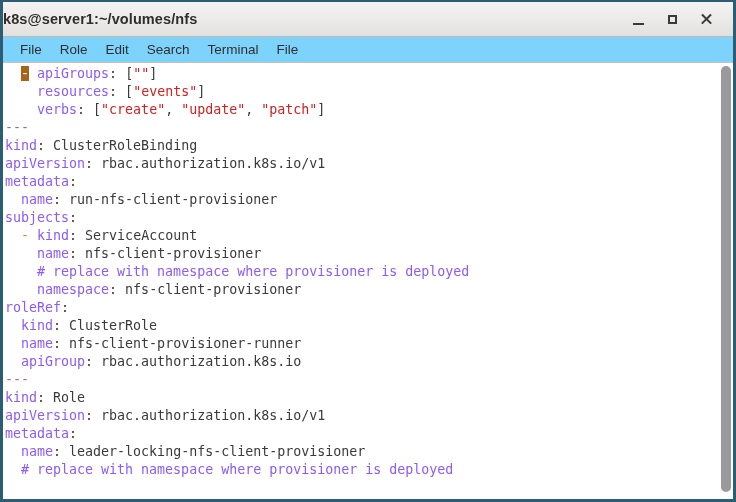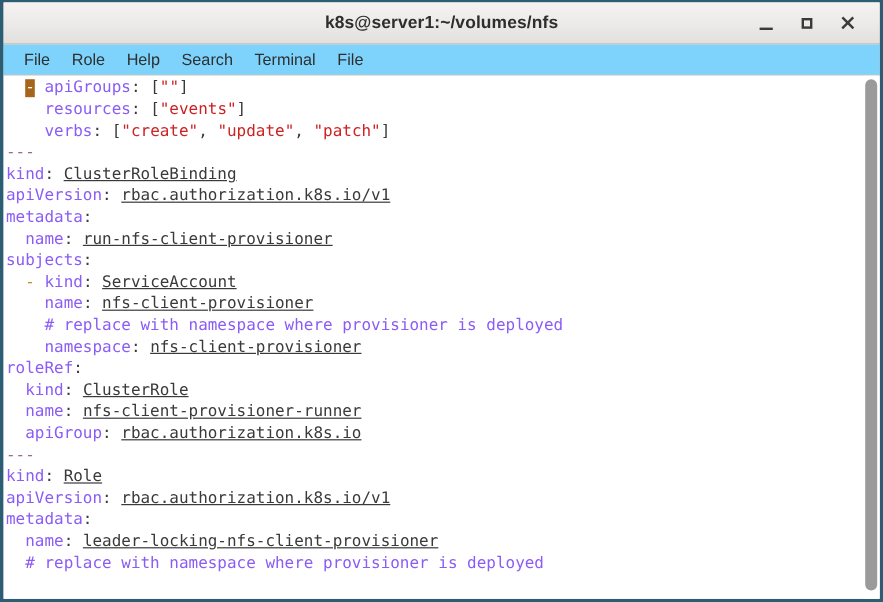--- a/index.html
+++ b/index.html
@@ -34,21 +34,20 @@
     border-bottom: 1px solid #bdbab6;
     display: flex;
     align-items: center;
     position: relative;
     box-sizing: border-box;
   }
   .titlebar-title {
     position: absolute;
     left: 0;
     right: 0;
-    text-align: center;
     font-size: 14.5px;
     font-weight: bold;
     color: #2e2e2e;
     letter-spacing: 0.1px;
     pointer-events: none;
   }
   .win-buttons {
     margin-left: auto;
     display: flex;
     align-items: center;
@@ -131,21 +130,21 @@
     font-family: "DejaVu Sans Mono", "Liberation Mono", monospace;
     font-size: 13.3px;
     line-height: 18px;
     white-space: pre;
     color: #3a3a3a;
   }
   .line { height: 18px; }
 
   
   .k   { color: #8b5cf6; }           
-  .v   { color: #3a3a3a; text-decoration: underline; }           
+  .v   { color: #3a3a3a; }           
   .s   { color: #cc2222; }           
   .p   { color: #3a3a3a; }           
   .c   { color: #8b5cf6; }           
   .d   { color: #9a6a8a; }           
   .dash{ color: #c08a3e; }           
   .cursor {
     background: #a5661c;
     color: #ffffff;
   }
 
@@ -184,21 +183,21 @@
       </div>
       <div class="win-btn">
         <span class="glyph-close"></span>
       </div>
     </div>
   </div>
 
   <div class="menubar">
     <div class="menu-item">File</div>
     <div class="menu-item">Role</div>
-    <div class="menu-item">Help</div>
+    <div class="menu-item">Edit</div>
     <div class="menu-item">Search</div>
     <div class="menu-item">Terminal</div>
     <div class="menu-item">File</div>
   </div>
 
   <div class="terminal">
     <div class="term-text" id="term-text"><div class="line"><span class="p">  </span><span class="cursor">-</span><span class="p"> </span><span class="k">apiGroups</span><span class="p">: </span><span class="p">[</span><span class="s">""</span><span class="p">]</span></div><div class="line"><span class="p">    </span><span class="k">resources</span><span class="p">: </span><span class="p">[</span><span class="s">"events"</span><span class="p">]</span></div><div class="line"><span class="p">    </span><span class="k">verbs</span><span class="p">: </span><span class="p">[</span><span class="s">"create"</span><span class="p">, </span><span class="s">"update"</span><span class="p">, </span><span class="s">"patch"</span><span class="p">]</span></div><div class="line"><span class="d">---</span></div><div class="line"><span class="k">kind</span><span class="p">: </span><span class="v">ClusterRoleBinding</span></div><div class="line"><span class="k">apiVersion</span><span class="p">: </span><span class="v">rbac.authorization.k8s.io/v1</span></div><div class="line"><span class="k">metadata</span><span class="p">:</span></div><div class="line"><span class="p">  </span><span class="k">name</span><span class="p">: </span><span class="v">run-nfs-client-provisioner</span></div><div class="line"><span class="k">subjects</span><span class="p">:</span></div><div class="line"><span class="p">  </span><span class="dash">-</span><span class="p"> </span><span class="k">kind</span><span class="p">: </span><span class="v">ServiceAccount</span></div><div class="line"><span class="p">    </span><span class="k">name</span><span class="p">: </span><span class="v">nfs-client-provisioner</span></div><div class="line"><span class="p">    </span><span class="c"># replace with namespace where provisioner is deployed</span></div><div class="line"><span class="p">    </span><span class="k">namespace</span><span class="p">: </span><span class="v">nfs-client-provisioner</span></div><div class="line"><span class="k">roleRef</span><span class="p">:</span></div><div class="line"><span class="p">  </span><span class="k">kind</span><span class="p">: </span><span class="v">ClusterRole</span></div><div class="line"><span class="p">  </span><span class="k">name</span><span class="p">: </span><span class="v">nfs-client-provisioner-runner</span></div><div class="line"><span class="p">  </span><span class="k">apiGroup</span><span class="p">: </span><span class="v">rbac.authorization.k8s.io</span></div><div class="line"><span class="d">---</span></div><div class="line"><span class="k">kind</span><span class="p">: </span><span class="v">Role</span></div><div class="line"><span class="k">apiVersion</span><span class="p">: </span><span class="v">rbac.authorization.k8s.io/v1</span></div><div class="line"><span class="k">metadata</span><span class="p">:</span></div><div class="line"><span class="p">  </span><span class="k">name</span><span class="p">: </span><span class="v">leader-locking-nfs-client-provisioner</span></div><div class="line"><span class="p">  </span><span class="c"># replace with namespace where provisioner is deployed</span></div></div>
     <div class="scrollbar">
       <div class="scroll-thumb"></div>
     </div>

